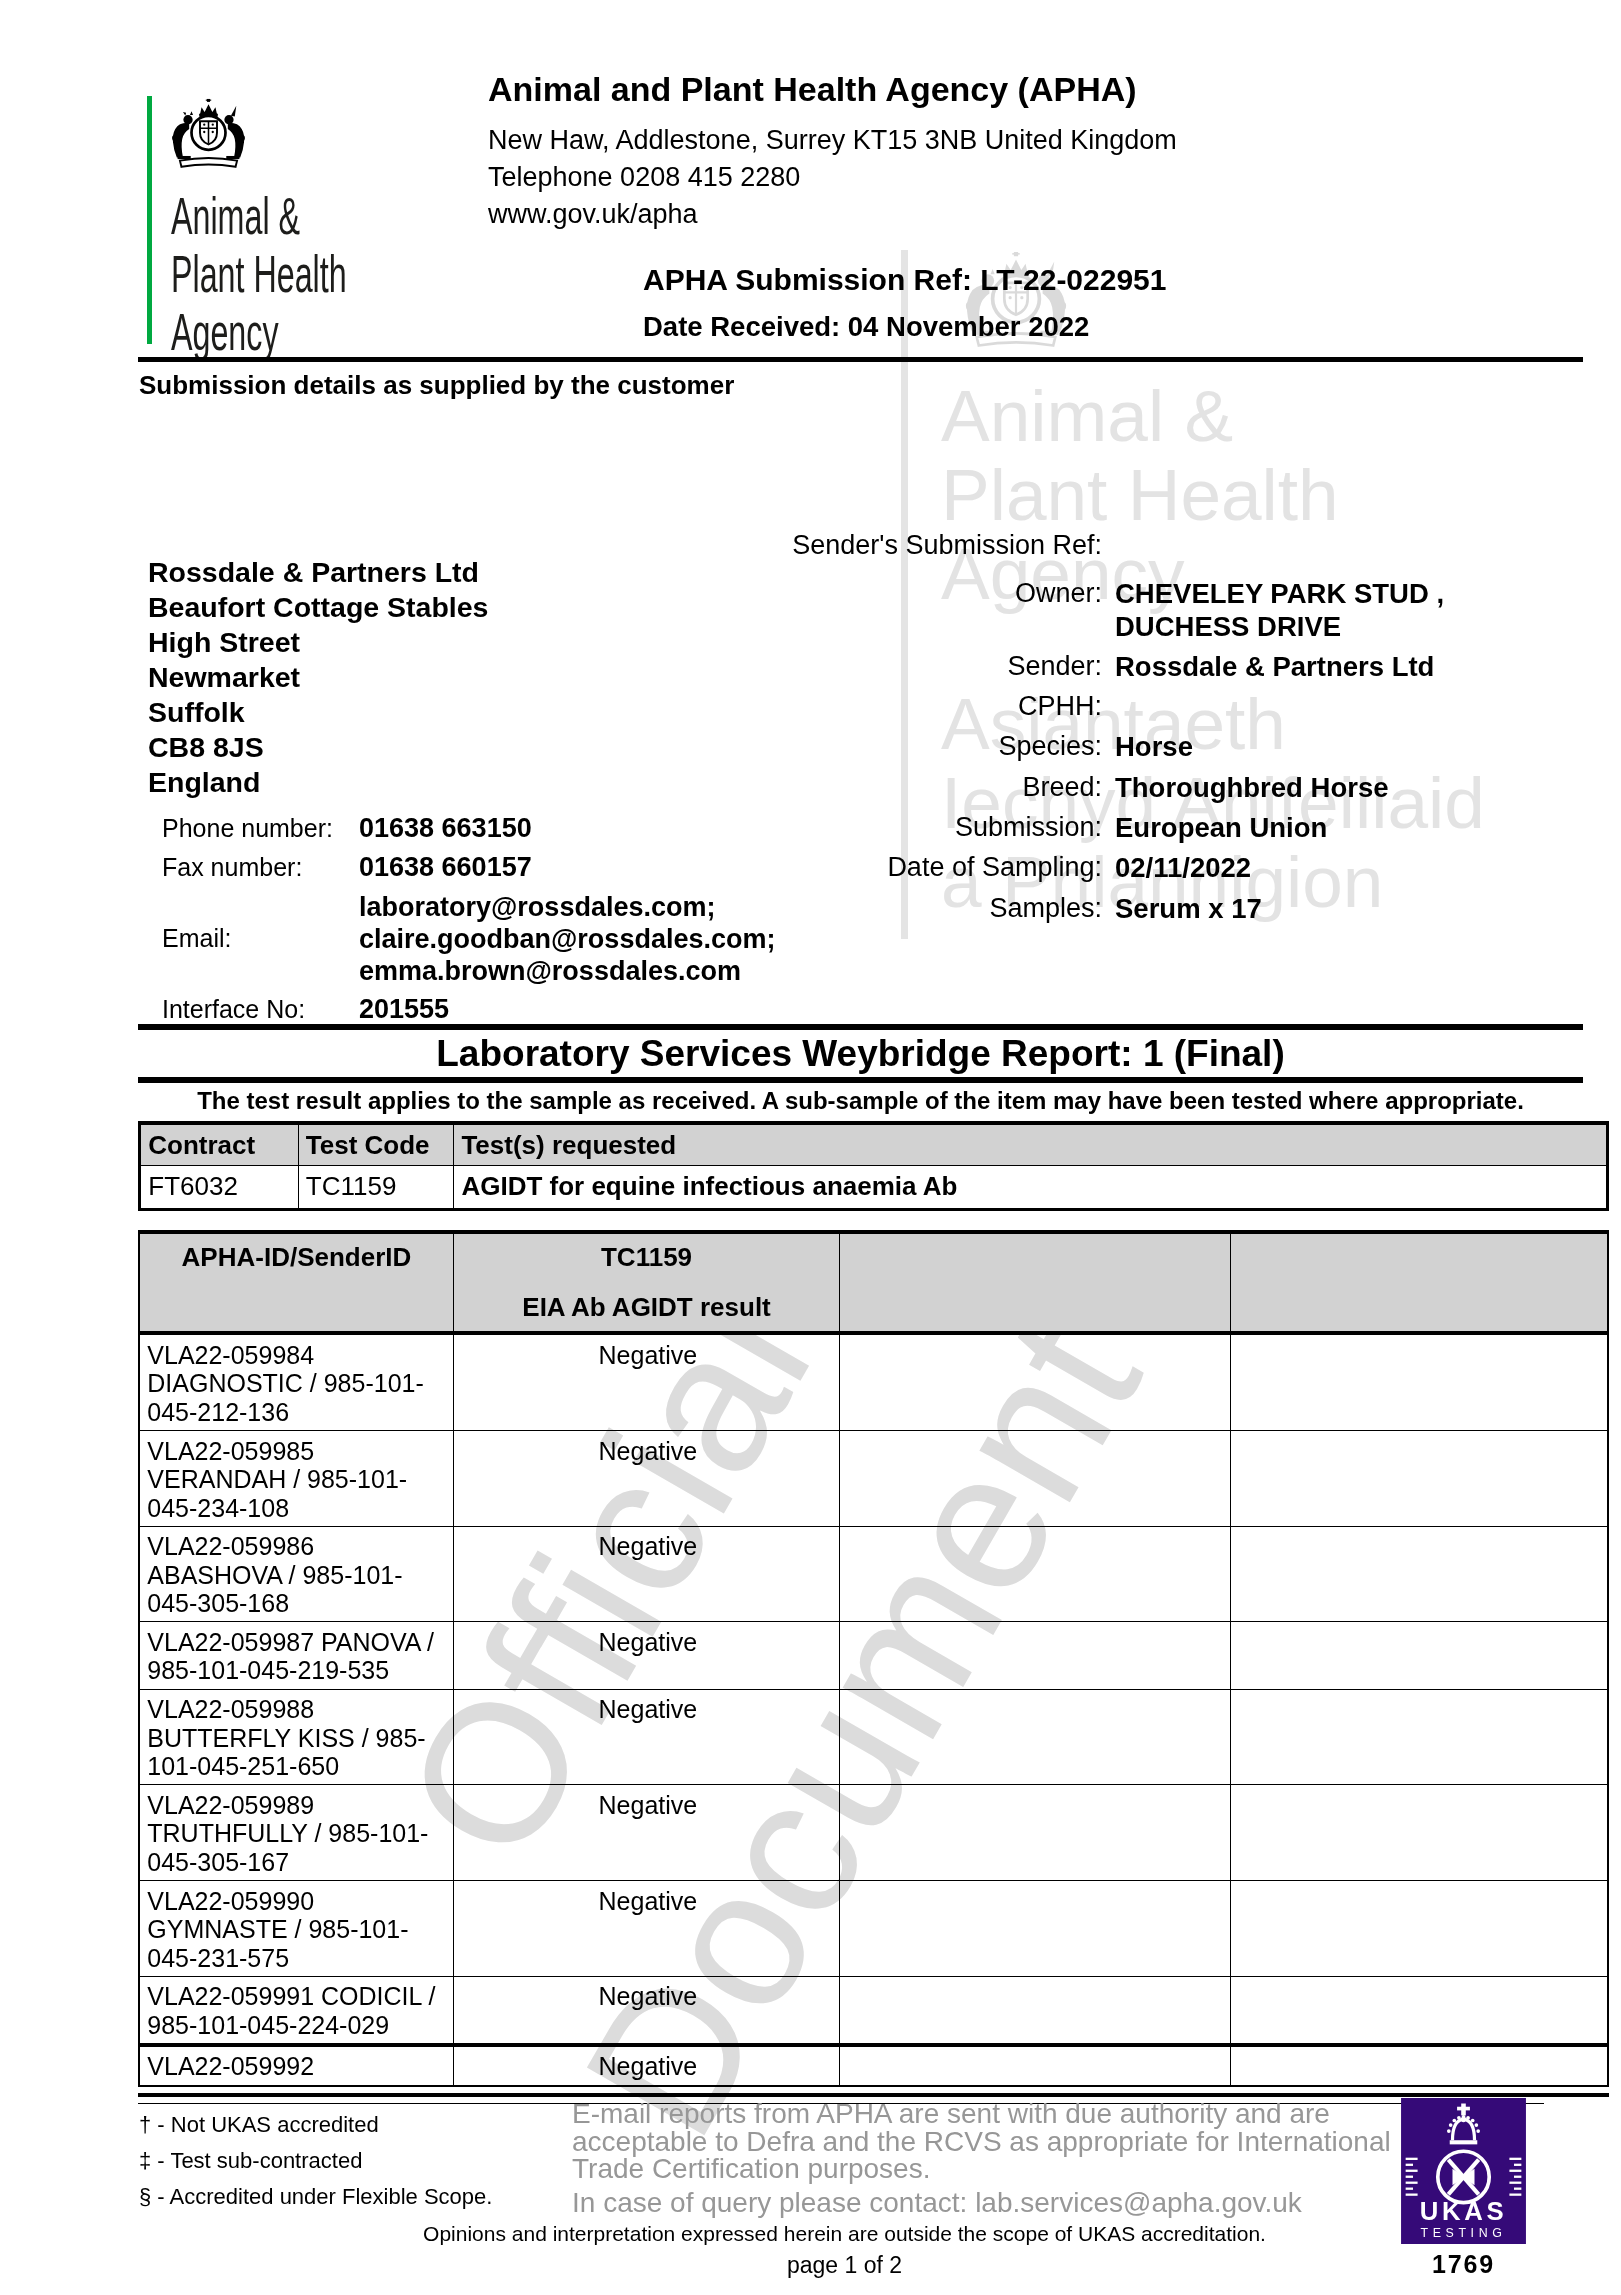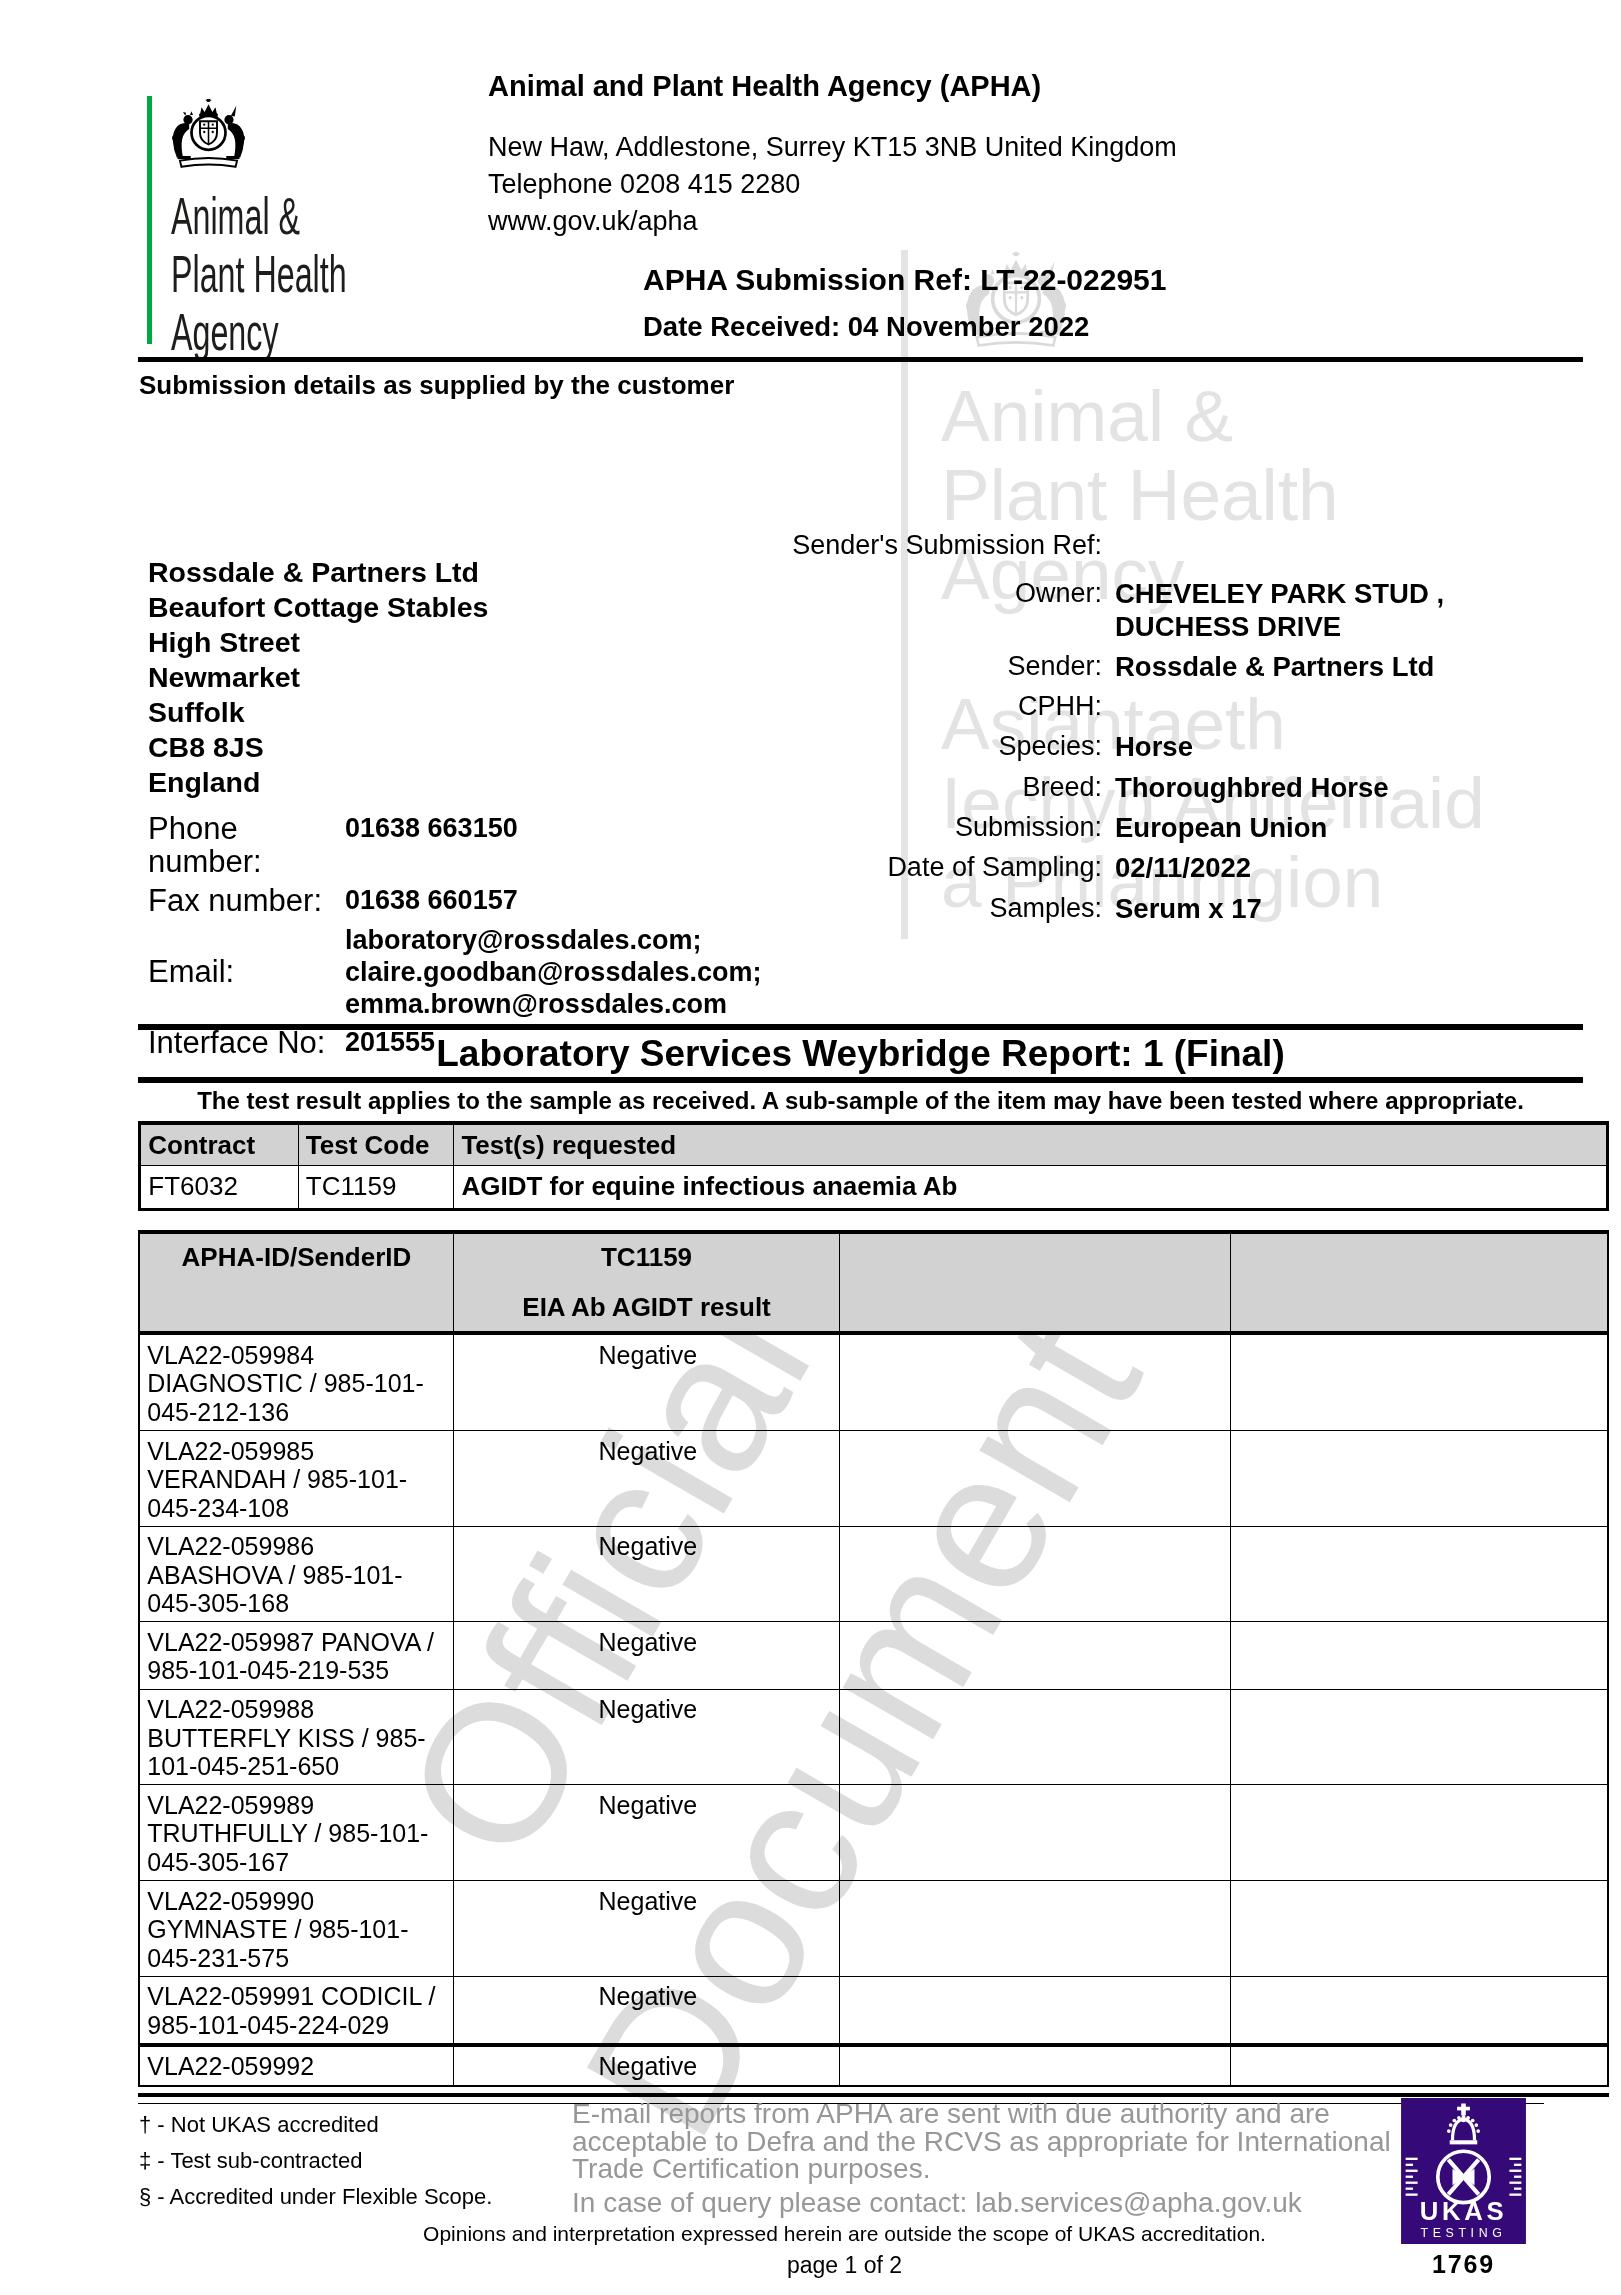--- a/index.html
+++ b/index.html
@@ -15,35 +15,35 @@
   .wm-gap { height:71px; }
   .wm-diagonal { left:69px; top:1079px; width:1331px; height:1148px; display:flex; flex-direction:column; justify-content:center; align-items:center; transform:rotate(-60deg); color:#dcdcdc; font-size:197px; line-height:294px; white-space:nowrap; }
 
   
   .abs { position:absolute; z-index:1; }
   .green-bar { left:147px; top:96px; width:5px; height:248px; background:#00a940; }
   .crest-logo { left:166px; top:97px; width:85px; height:77px; }
   .logo-text { left:171px; top:187px; font-size:52px; line-height:58px; color:#1d1d1b; transform:scaleX(0.62); transform-origin:left top; white-space:nowrap; }
 
   .agency-block { left:488px; top:70px; width:735px; }
-  .agency-name { font-weight:bold; font-size:29px; margin-bottom:26px; }
+  .agency-name { font-weight:bold; font-size:34px; margin-bottom:13px; }
   .agency-line { font-size:27px; line-height:37px; }
 
   .ref-block { left:643px; top:263px; width:940px; text-align:left; }
   .ref-line1 { font-weight:bold; font-size:30px; }
   .ref-line2 { font-weight:bold; font-size:27.5px; margin-top:13.8px; }
 
   .top-rule { left:138px; top:357px; width:1445px; height:5px; background:#000; }
   .subm-heading { left:139px; top:370px; font-weight:bold; font-size:26px; }
 
   .cust-address { left:148px; top:555px; font-weight:bold; font-size:28.5px; line-height:35px; }
 
   .contacts { left:148px; top:812px; width:643px; }
   .c-row { display:flex; margin-bottom:6.4px; }
-  .c-label { width:197px; font-size:31px; line-height:33px; flex:none; }
+  .c-label { width:197px; font-size:25px; line-height:33px; flex:none;margin-left:14px; }
   .c-value { font-weight:bold; font-size:27px; line-height:33px; }
   .c-emails .c-label { align-self:center; }
   .email-line { font-weight:bold; font-size:27px; line-height:32px; }
 
   .fields { left:786px; top:529px; width:799px; }
   .sender-ref-label { width:316px; text-align:right; font-size:27px; line-height:32px; margin-bottom:15.6px; }
   .f-row { display:flex; margin-bottom:7.3px; }
   .f-label { width:316px; text-align:right; font-size:27px; line-height:33px; flex:none; }
   .f-value { margin-left:13px; width:422px; font-weight:bold; font-size:27.5px; line-height:33px; min-height:33px; }
 

